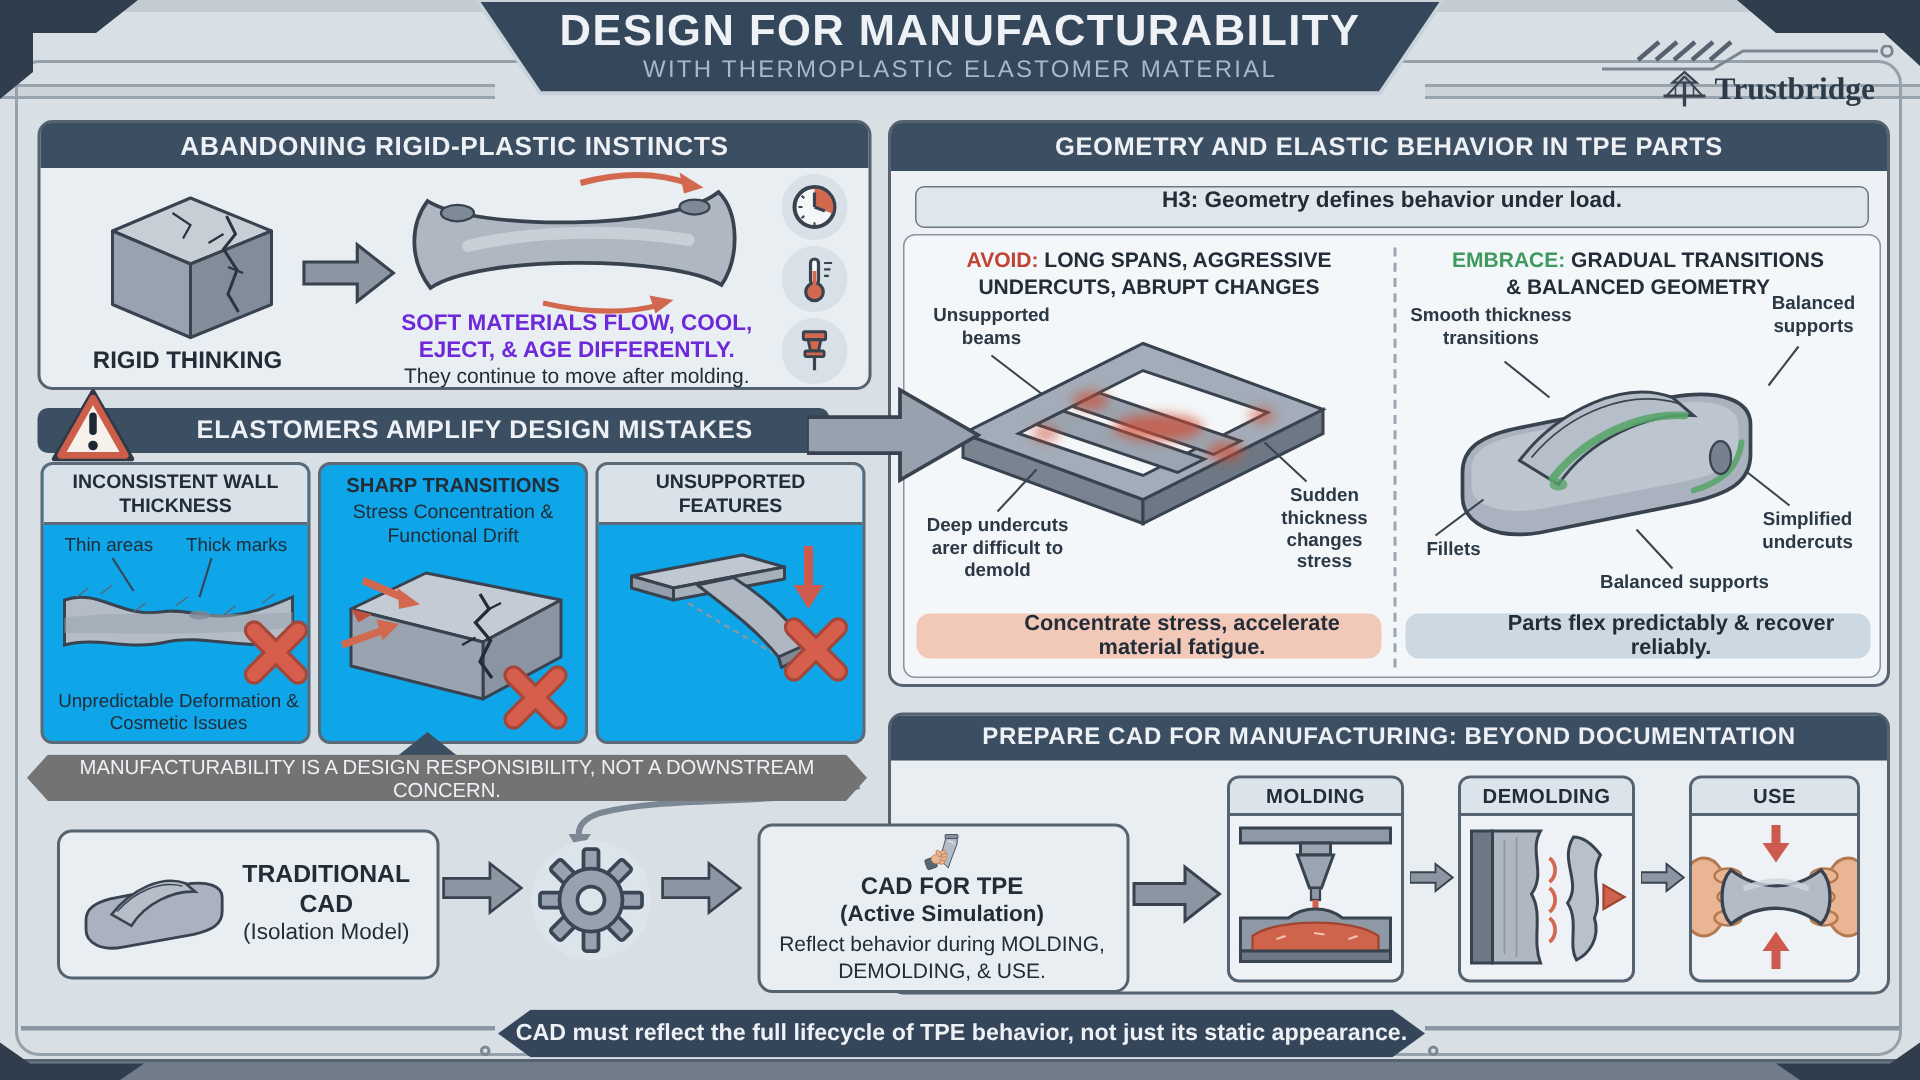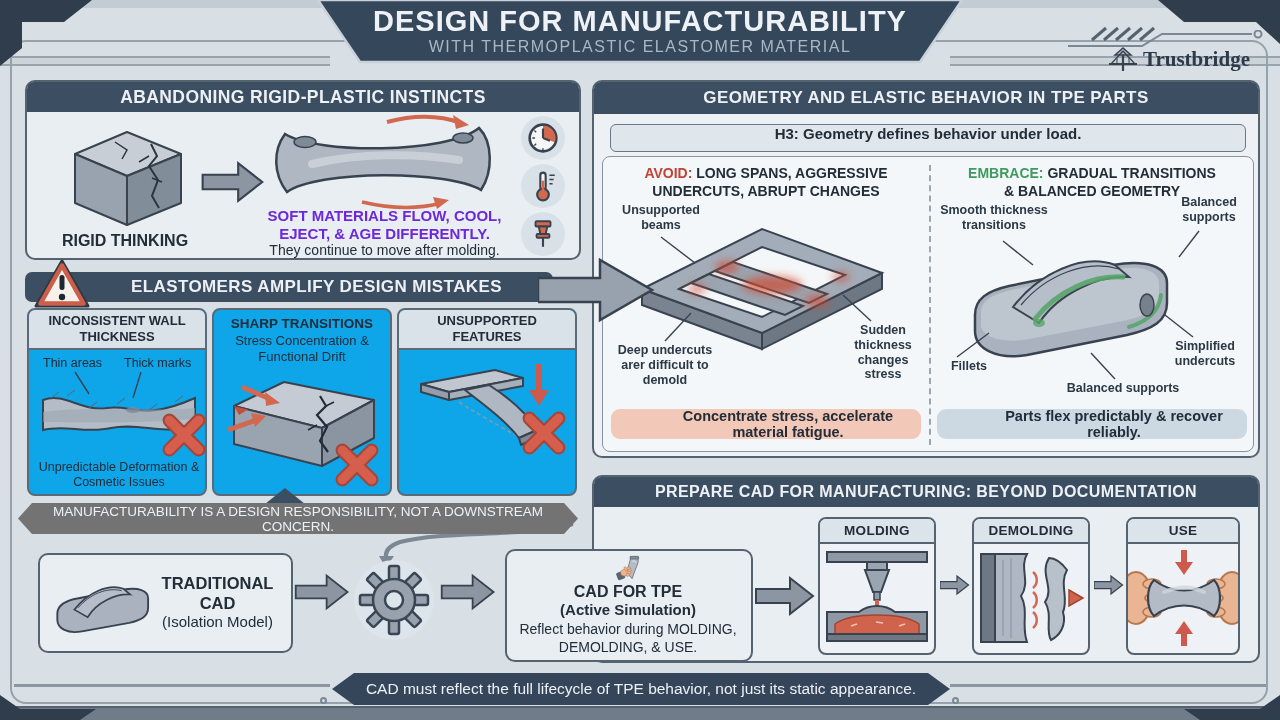--- a/index.html
+++ b/index.html
@@ -474,15 +474,15 @@
   </div>
 
   <svg class="abs" style="left:752px;top:574px;z-index:6;" width="68" height="44" viewBox="0 0 60 44">
     <polygon points="0,15 34,15 34,4 57,22 34,40 34,29 0,29" fill="#8b96a2" stroke="#39434f" stroke-width="2"></polygon>
   </svg>
 
   <div class="abs" style="left:14px;top:684px;width:316px;height:3px;background:#8a96a2;"></div>
   <div class="abs" style="left:950px;top:684px;width:316px;height:3px;background:#8a96a2;"></div>
   <div class="abs" style="left:320px;top:697px;width:7px;height:7px;border:2px solid #7b8793;border-radius:50%;"></div>
   <div class="abs" style="left:952px;top:697px;width:7px;height:7px;border:2px solid #7b8793;border-radius:50%;"></div>
-  <div class="abs hexbanner" style="left:332px;top:673px;width:618px;height:32px;font-size:15.5px;font-weight:normal;background:#35465a;clip-path:polygon(22px 0,calc(100% - 22px) 0,100% 50%,calc(100% - 22px) 100%,22px 100%,0 50%);z-index:5;">CAD must reflect the full lifecycle of TPE behavior, not just its static appearance.</div>
+  <div class="abs hexbanner" style="left:332px;top:673px;width:618px;height:32px;font-size:15.5px;font-weight:bold;background:#35465a;clip-path:polygon(22px 0,calc(100% - 22px) 0,100% 50%,calc(100% - 22px) 100%,22px 100%,0 50%);z-index:5;">CAD must reflect the full lifecycle of TPE behavior, not just its static appearance.</div>
 
 </div>
 
 </body></html>

